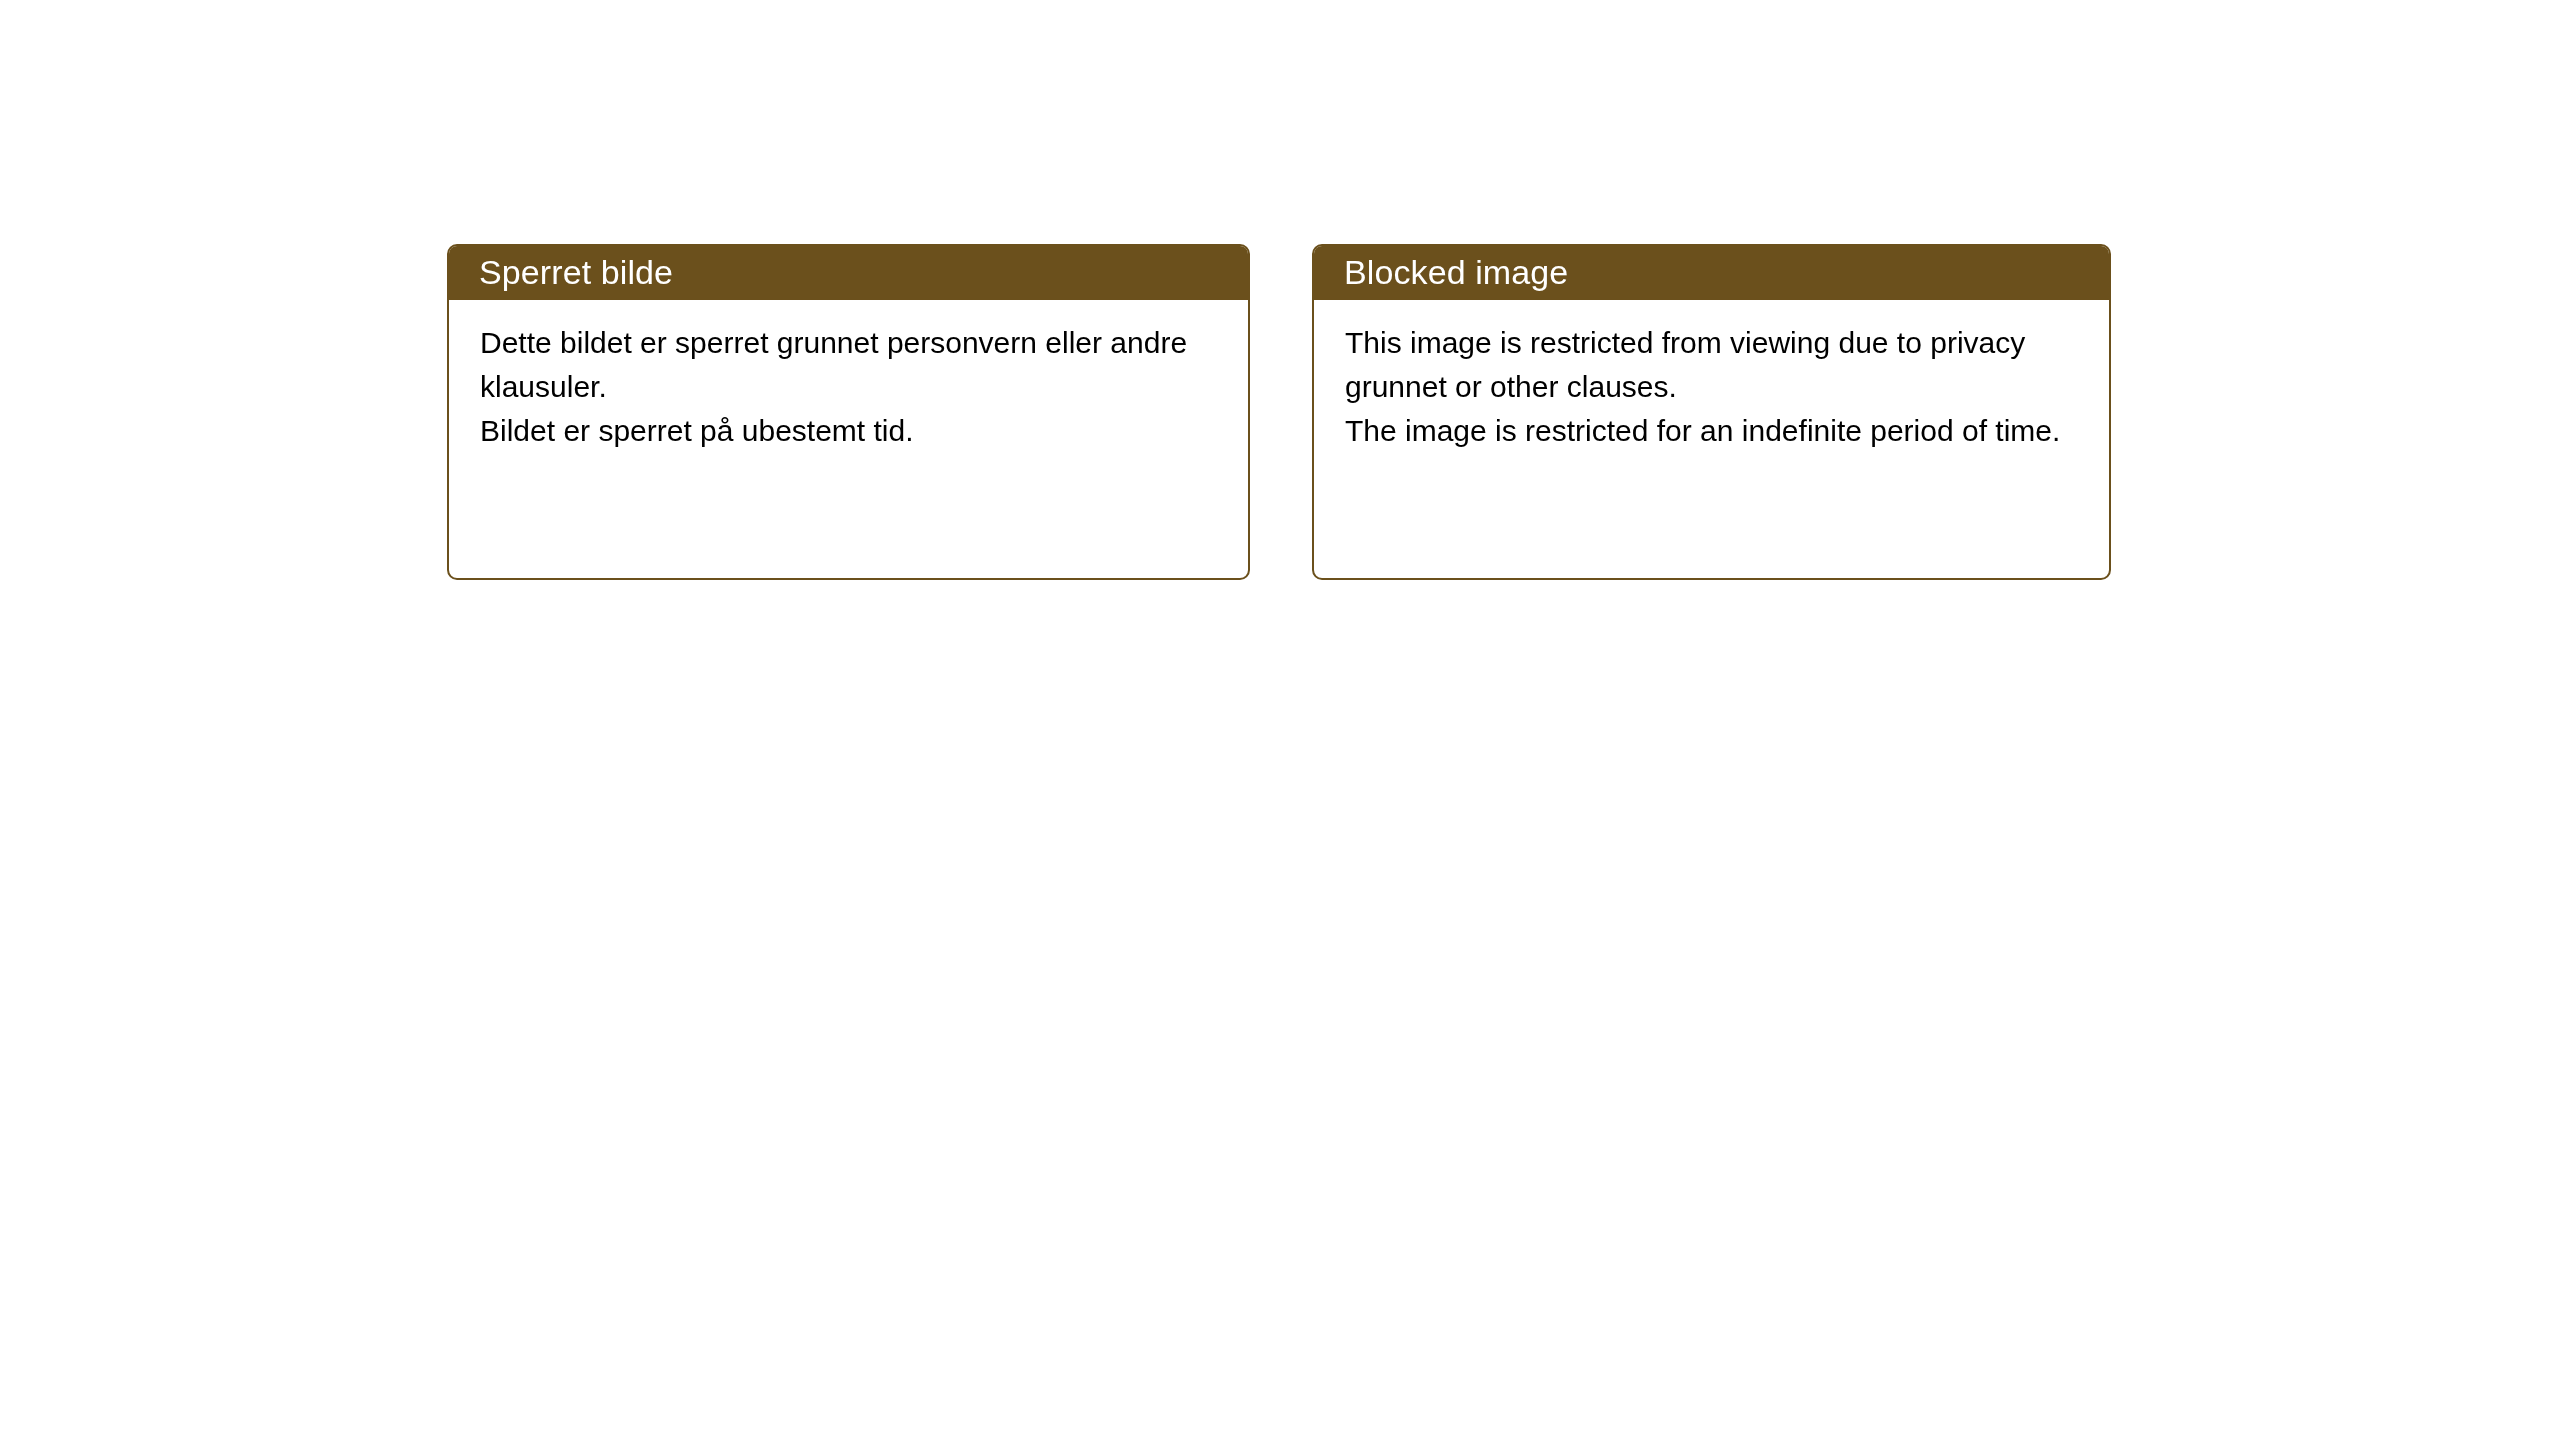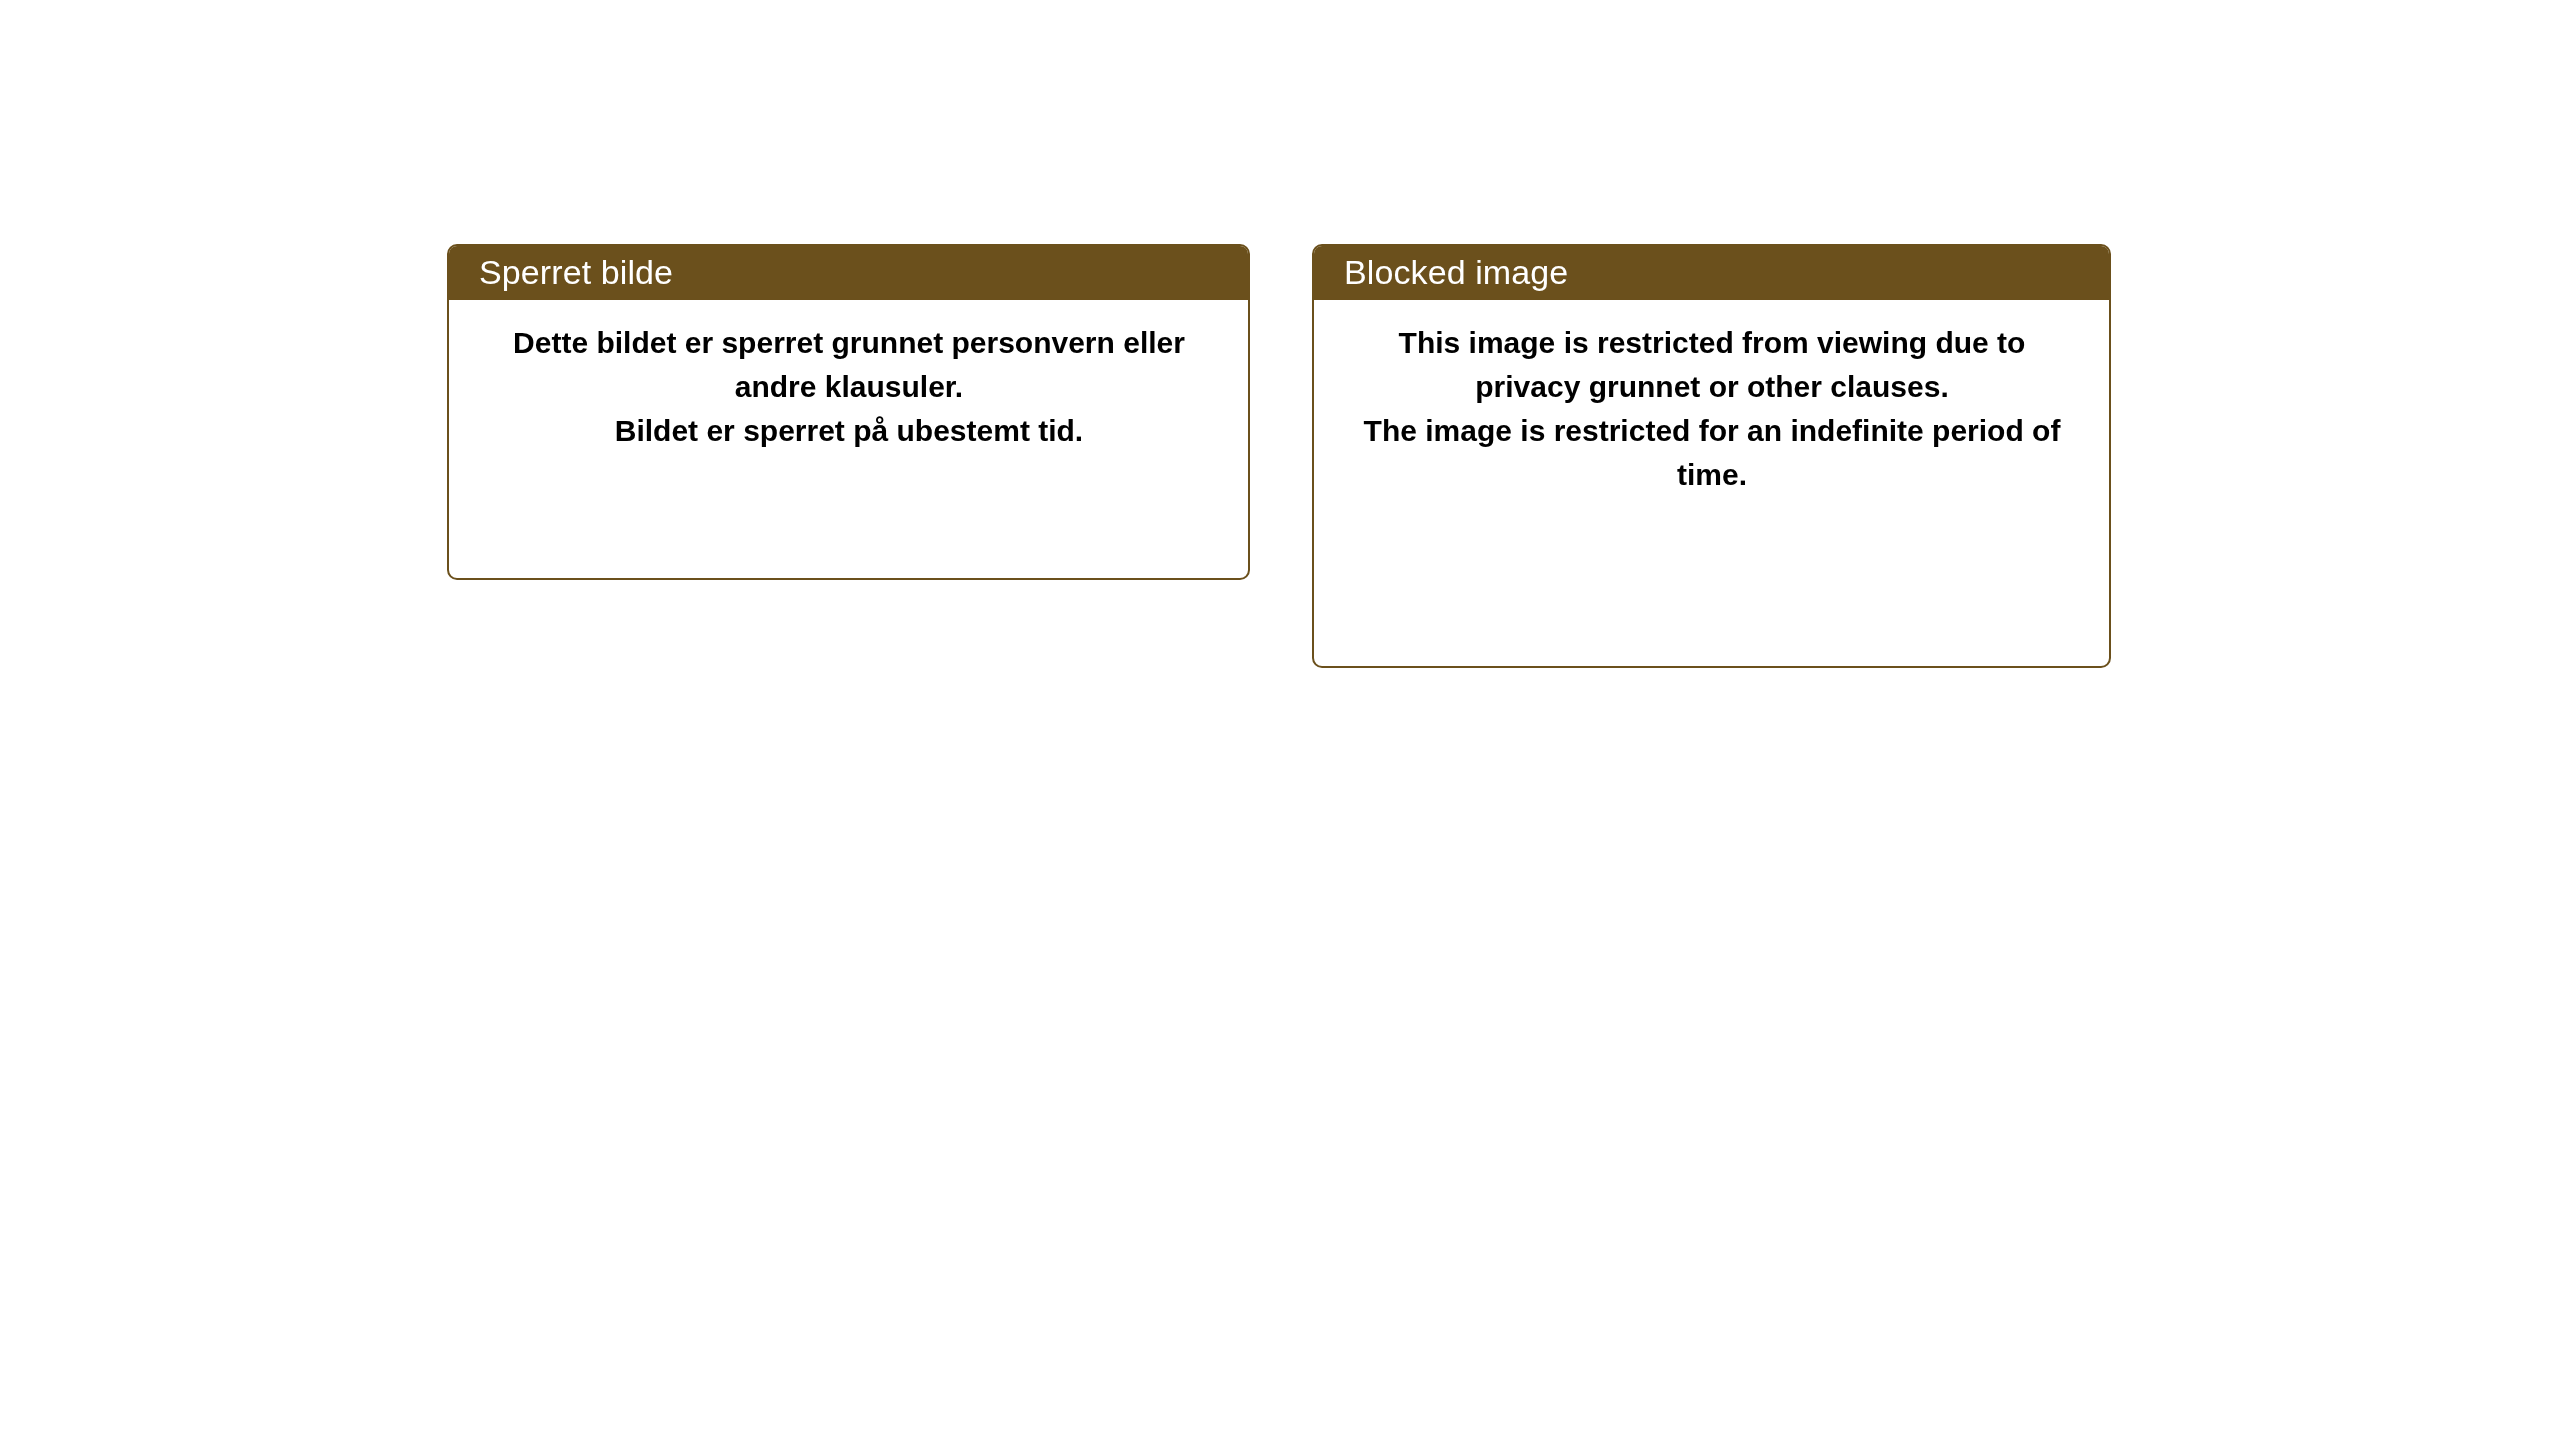--- a/index.html
+++ b/index.html
@@ -37,21 +37,21 @@
     left: 447px;
     top: 244px;
     width: 803px;
     height: 336px;
   }
 
   #card-en {
     left: 1312px;
     top: 244px;
     width: 799px;
-    height: 424px;
+    height: 336px;
   }
 
   
   .card-header {
     box-sizing: border-box;
     height: 56px;
     background: #6b501c;
     
     margin: -2px -2px 4px -2px;
     padding: 0 0 0 32px;
@@ -75,22 +75,21 @@
     box-sizing: border-box;
     padding: 17px 30px 0 31px;
     background: #ffffff;
   }
 
   .card-paragraph {
     margin: 0;
     color: #000000;
     font-size: 30px;
     line-height: 44px;
-    font-weight: 700;
-    text-align: center;
+    font-weight: 400;
   }
 
   .card-paragraph.spaced {
   }
 </style>
 </head>
 <body>
 
 <div id="canvas">
 

